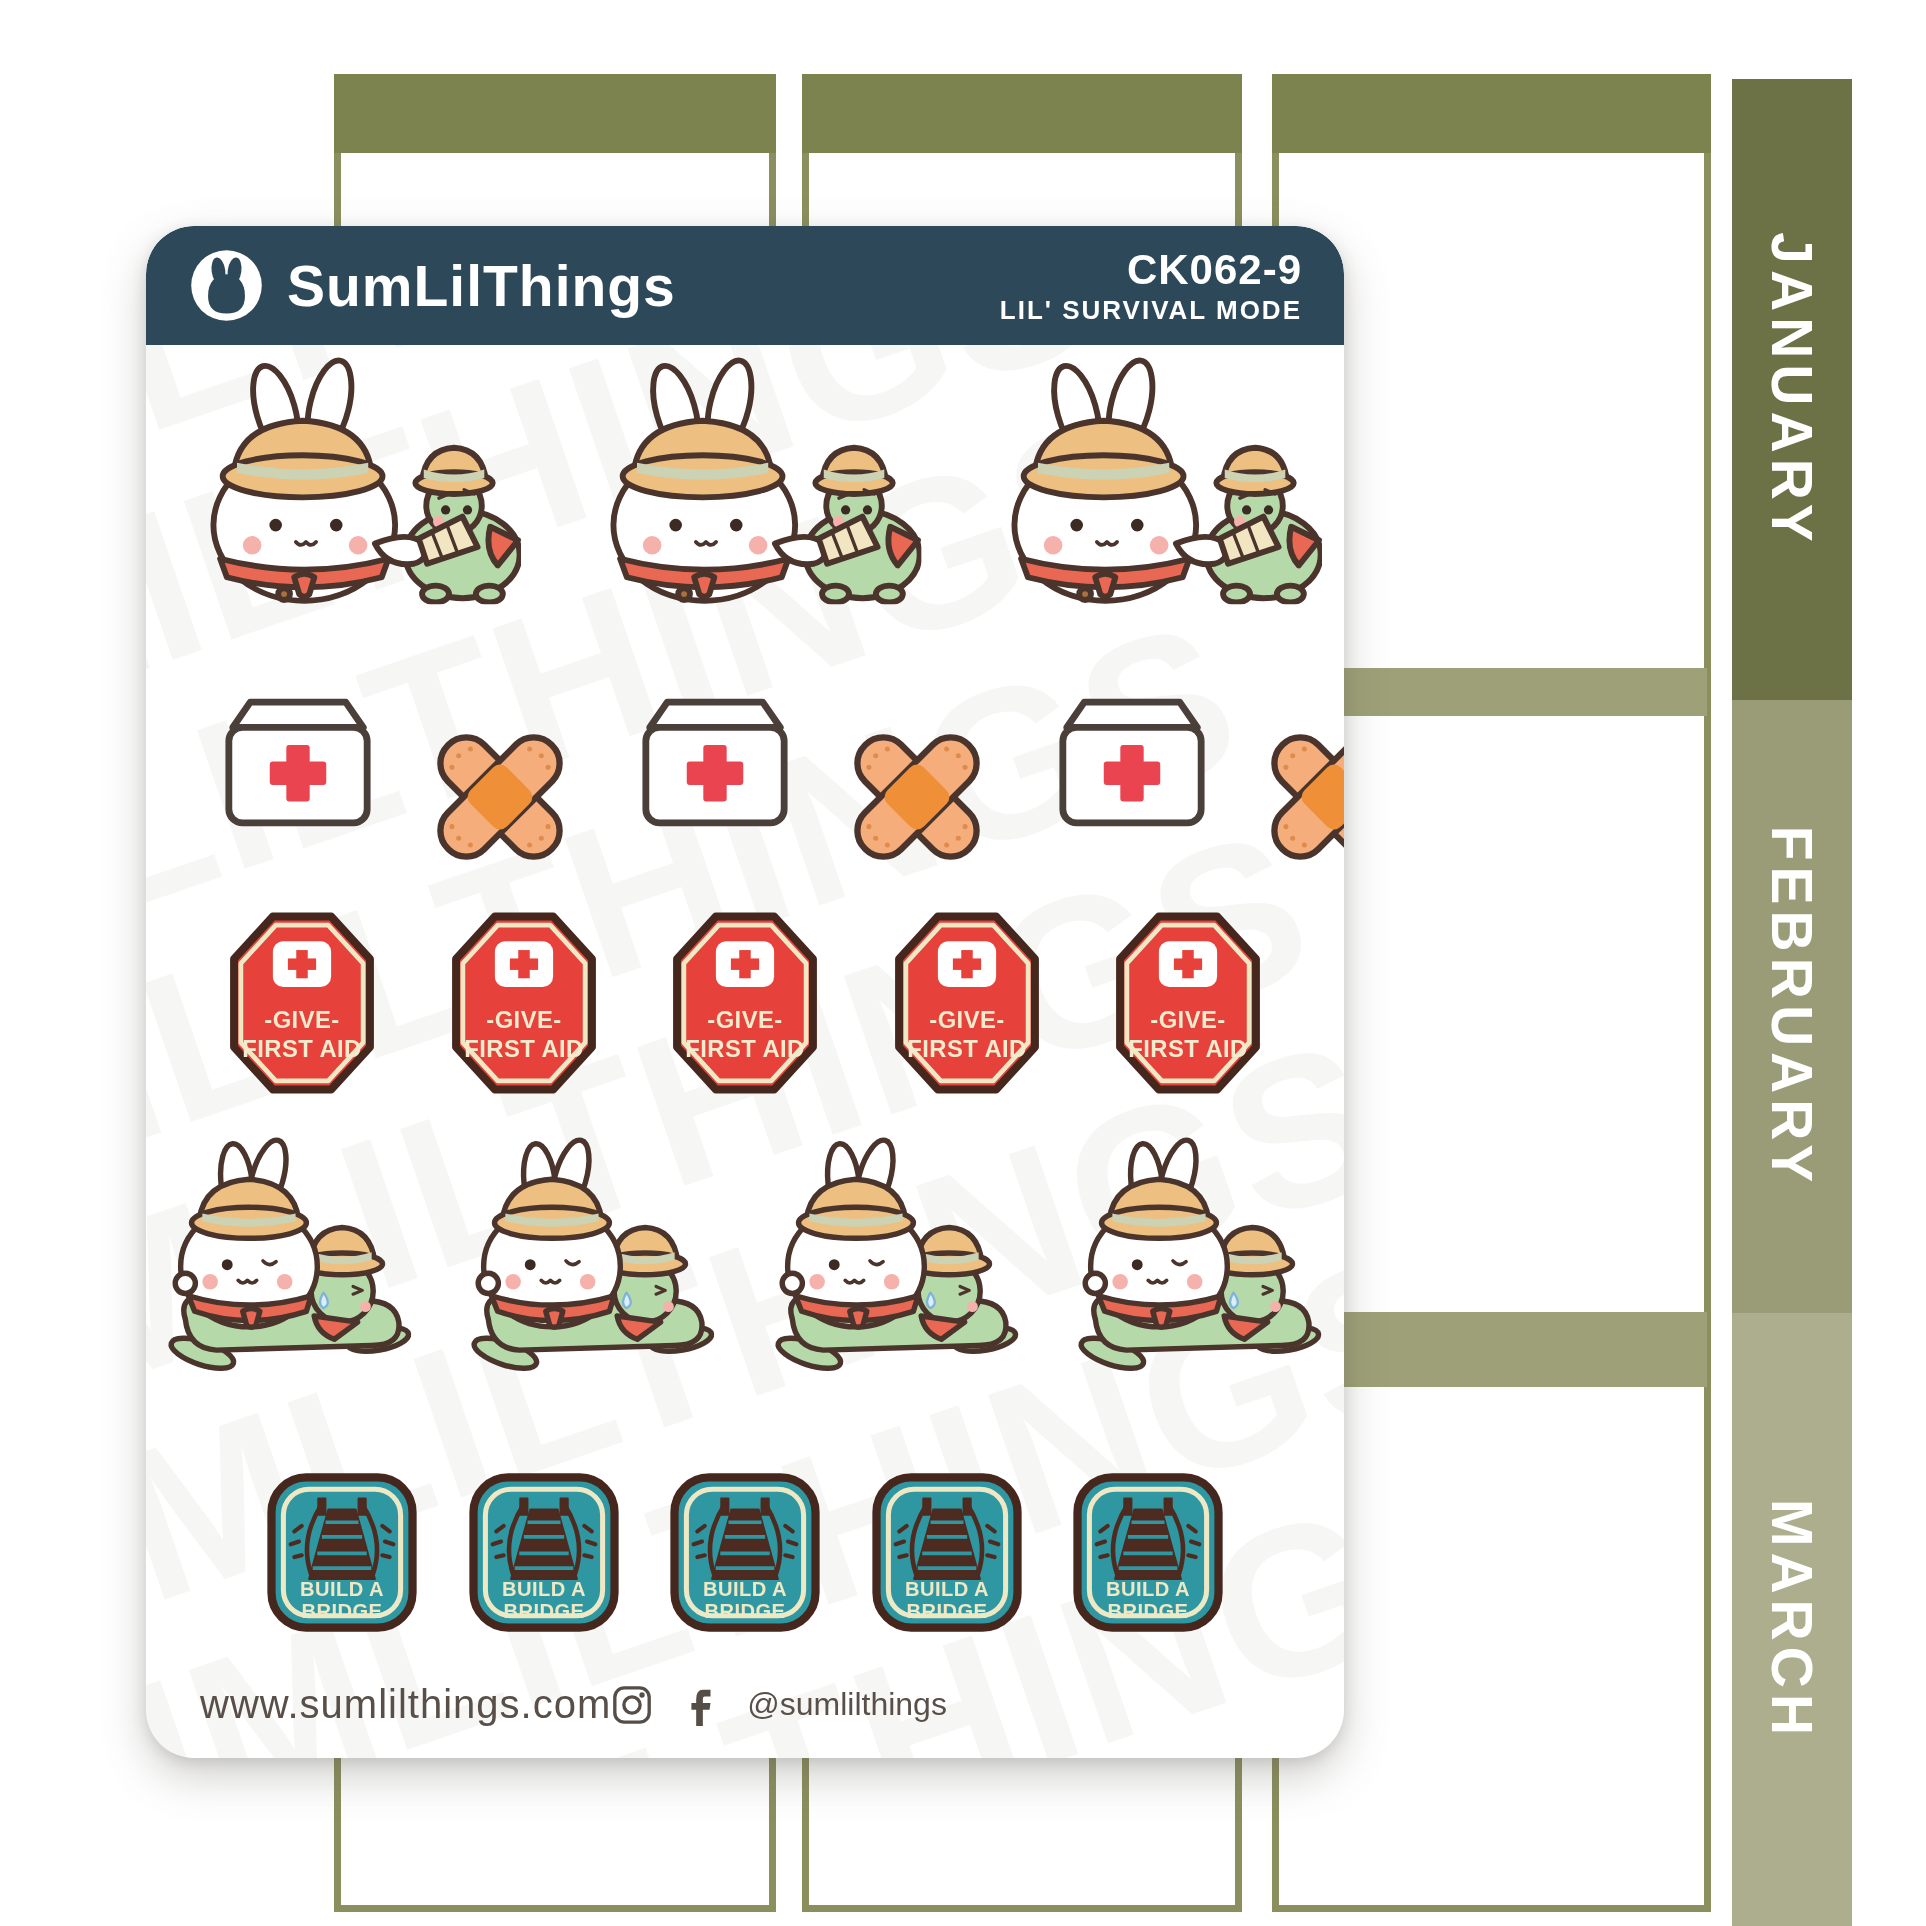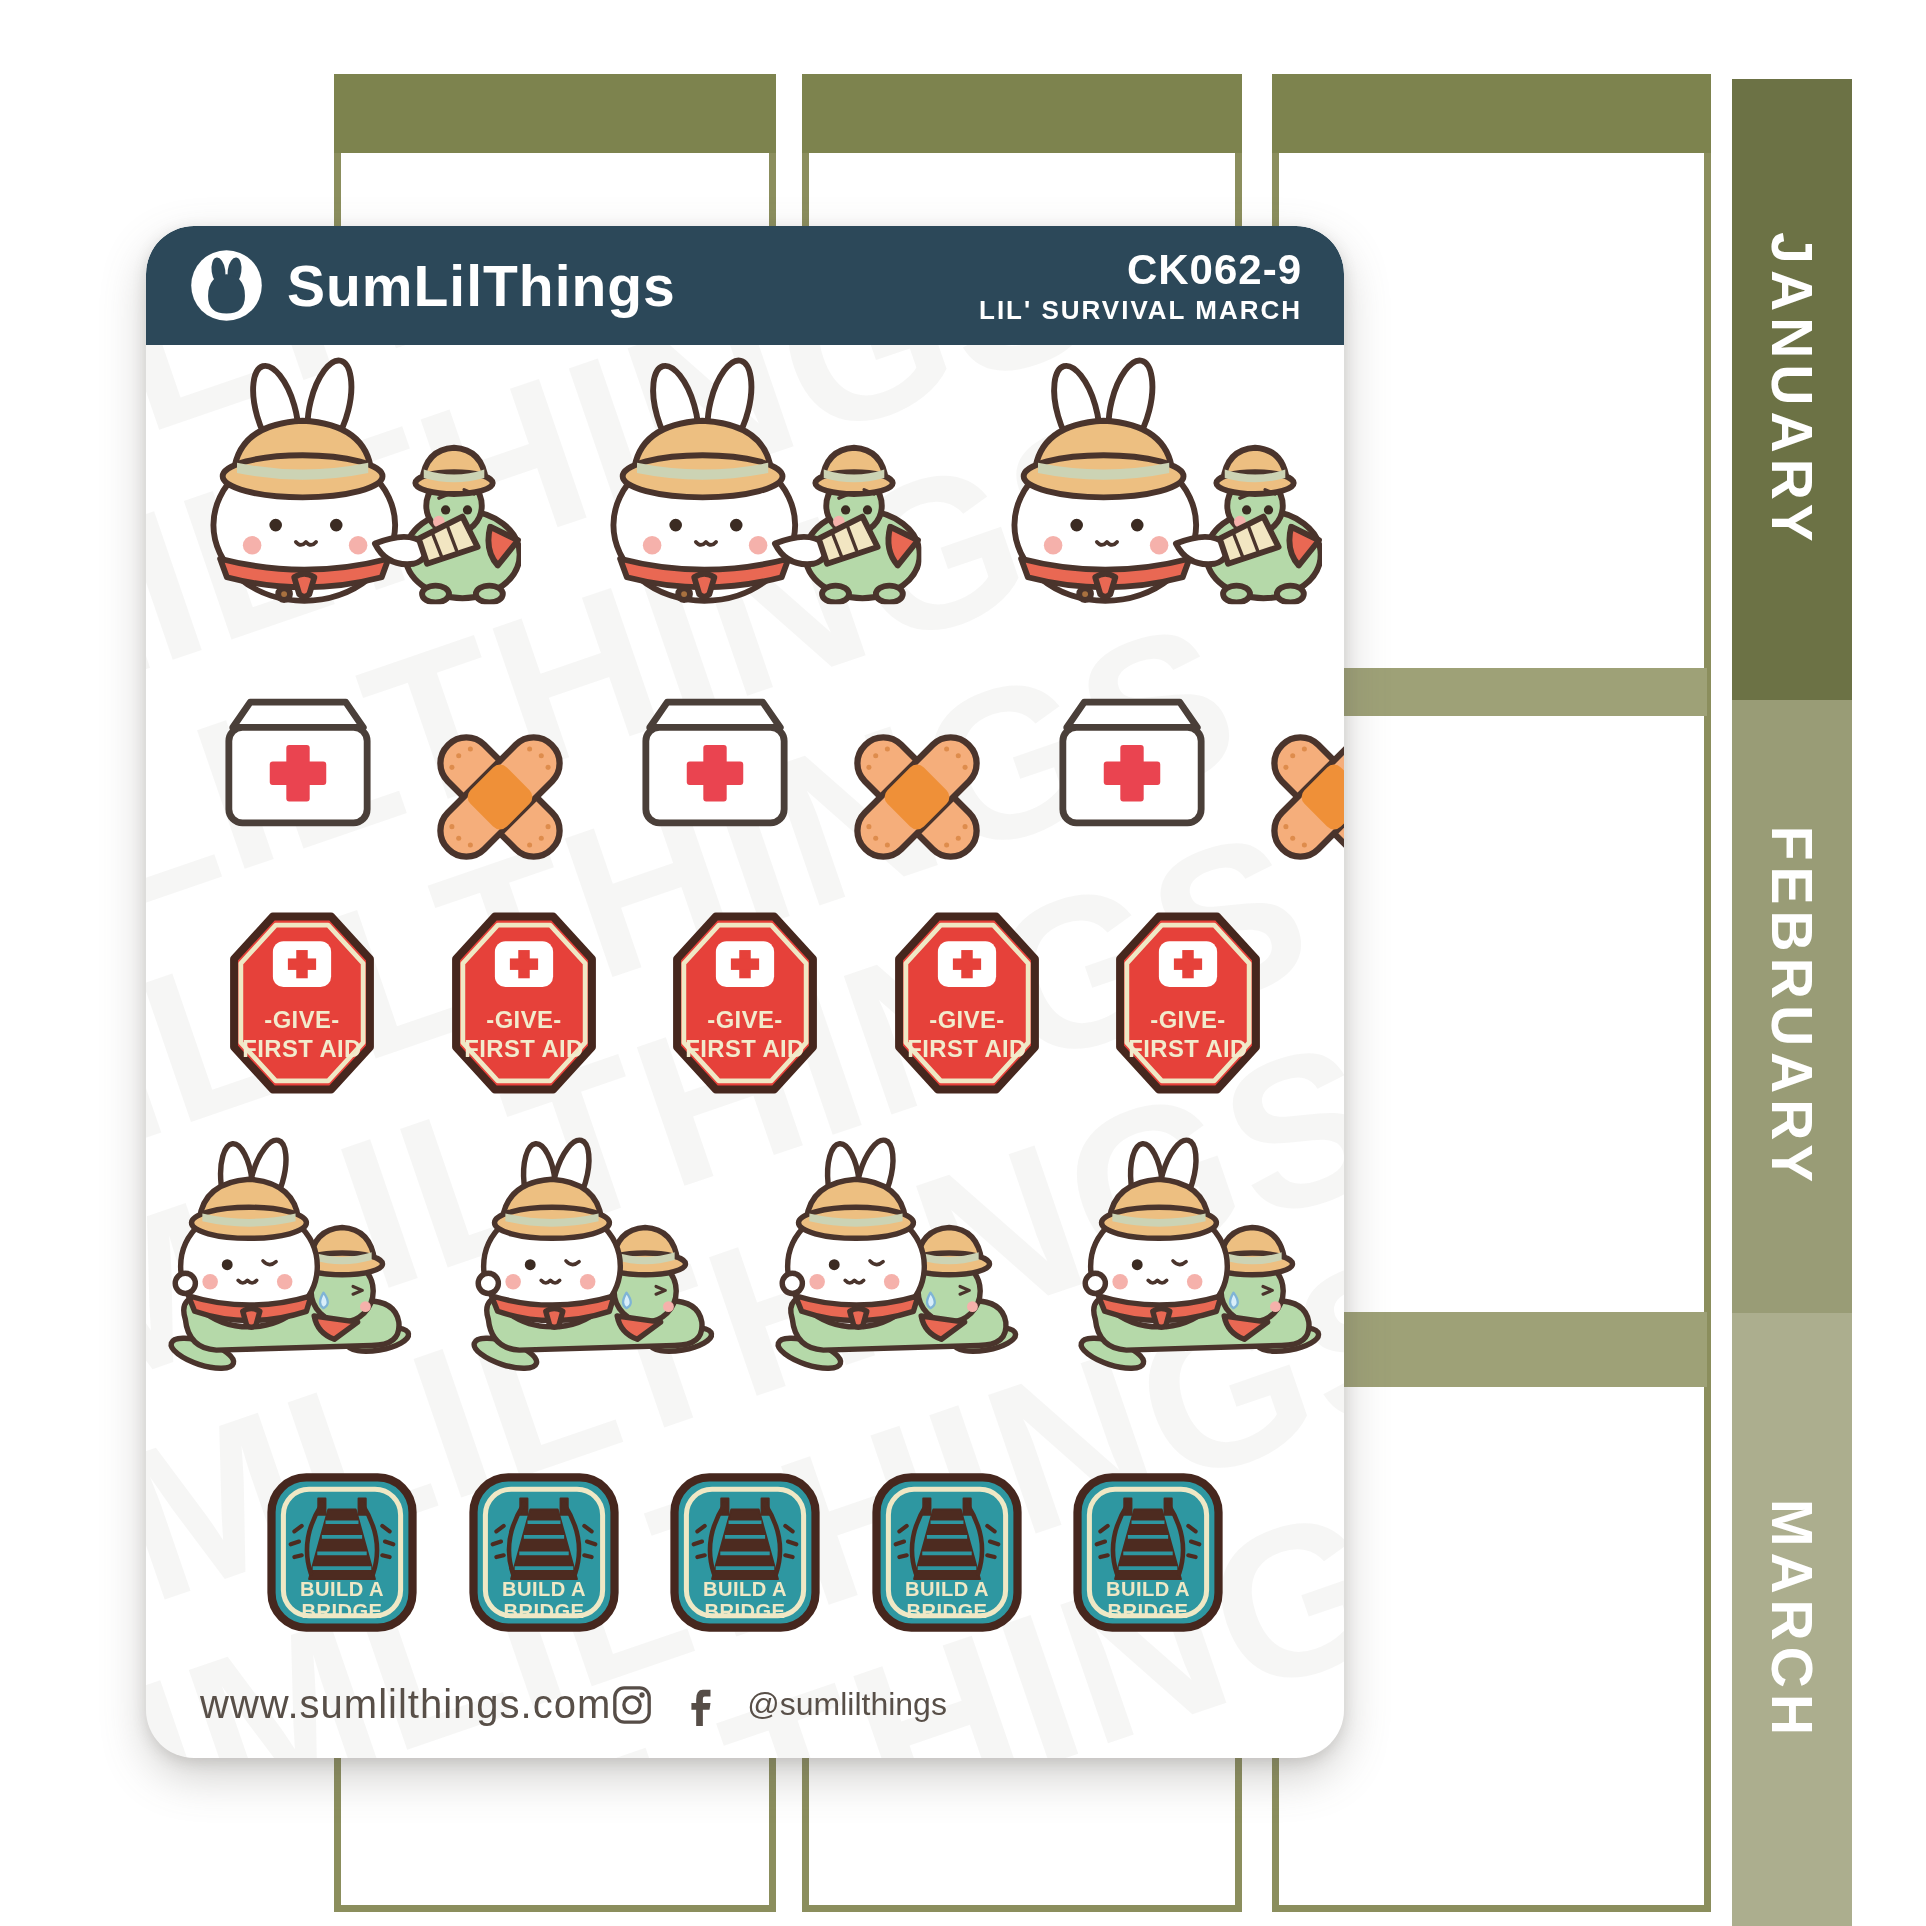--- a/index.html
+++ b/index.html
@@ -224,21 +224,21 @@
         <circle cx="48" cy="48" r="44" fill="#ffffff"></circle>
         <g fill="#2c4859">
           <ellipse cx="38" cy="30" rx="8.5" ry="17" transform="rotate(-8 38 30)"></ellipse>
           <ellipse cx="58" cy="30" rx="8.5" ry="17" transform="rotate(8 58 30)"></ellipse>
           <path d="M 48,34 q 23,2 23,27 q 0,22 -23,22 q -23,0 -23,-22 q 0,-25 23,-27 Z"></path>
         </g>
       </svg>
       <div class="wordmark">SumLilThings</div>
       <div class="hdr-right">
         <div class="sku">CK062-9</div>
-        <div class="ptitle">LIL' SURVIVAL MARCH</div>
+        <div class="ptitle">LIL' SURVIVAL MODE</div>
       </div>
     </div>
 
     <div class="row row1">
       <svg class="stickerA" viewBox="0 0 388.672 272" width="385" height="269">
           <use href="#sym-sticker-a"></use>
         </svg>
       <svg class="stickerA" viewBox="0 0 388.672 272" width="385" height="269">
           <use href="#sym-sticker-a"></use>
         </svg>

